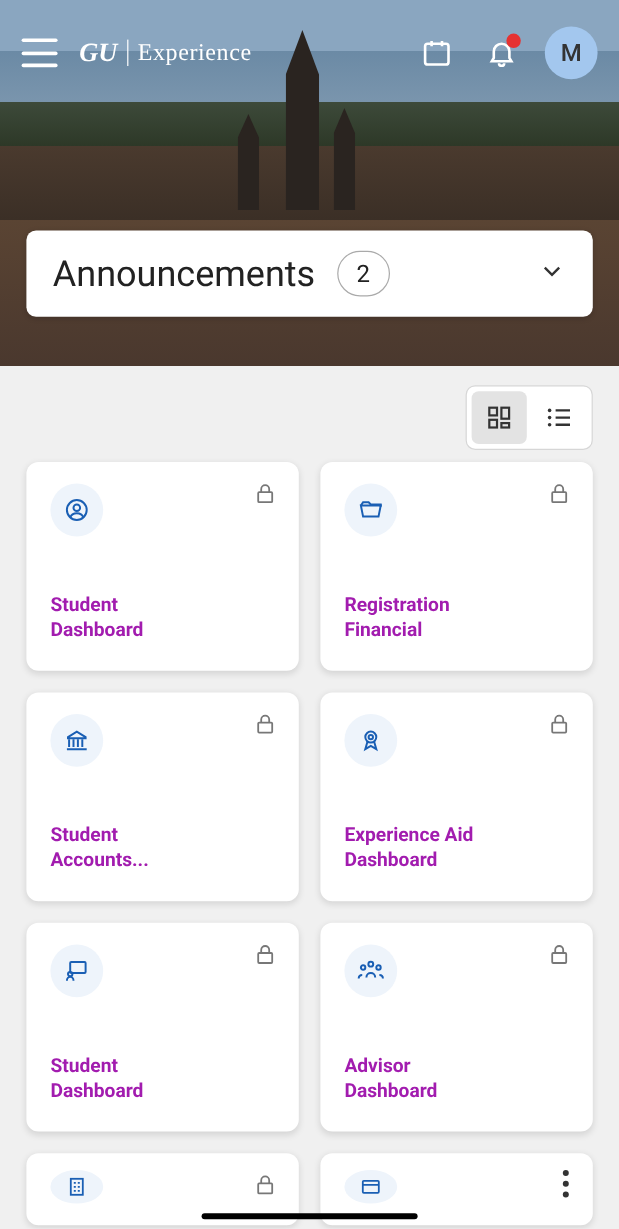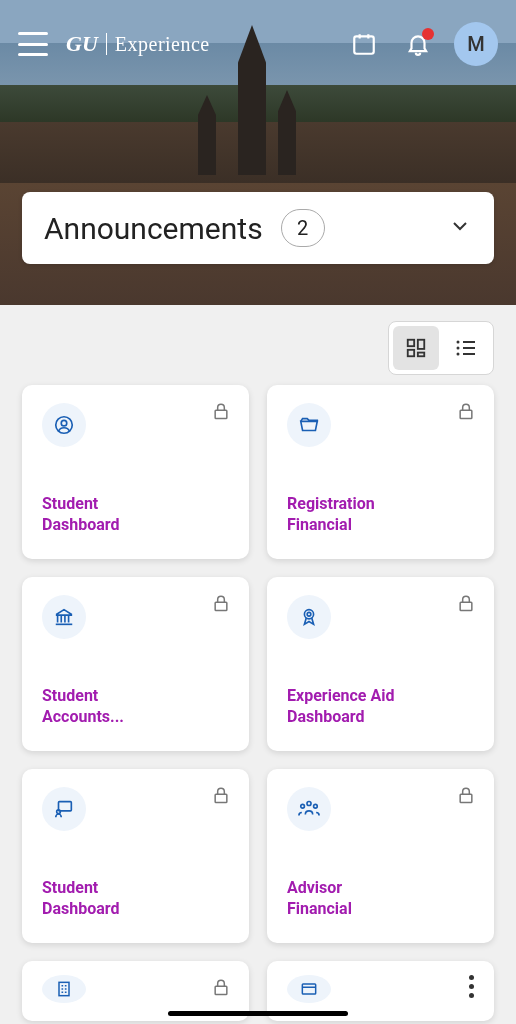--- a/index.html
+++ b/index.html
@@ -326,21 +326,21 @@
           <circle cx="20" cy="9" r="2"></circle>
           <path d="M9 18c0-2.5 1.8-4 4-4s4 1.5 4 4"></path>
           <path d="M2 19c0-2 1.5-3.2 3.2-3.2M24 19c0-2-1.5-3.2-3.2-3.2"></path>
         </svg>
     </div>
     <span class="lock"><svg width="20" height="20" viewBox="0 0 24 24">
           <rect x="5" y="11" width="14" height="10" rx="1"></rect>
           <path d="M8 11V8a4 4 0 1 1 8 0v3"></path>
         </svg></span>
     <div class="card-title">Advisor
-Financial</div>
+Dashboard</div>
   </div>
 
   <div class="card partial">
     <div class="card-icon">
       <svg width="20" height="20" viewBox="0 0 24 24">
           <rect x="6" y="4" width="12" height="16"></rect>
           <path d="M9 8h2M13 8h2M9 12h2M13 12h2M9 16h2M13 16h2"></path>
         </svg>
     </div>
     <span class="lock"><svg width="20" height="20" viewBox="0 0 24 24">

